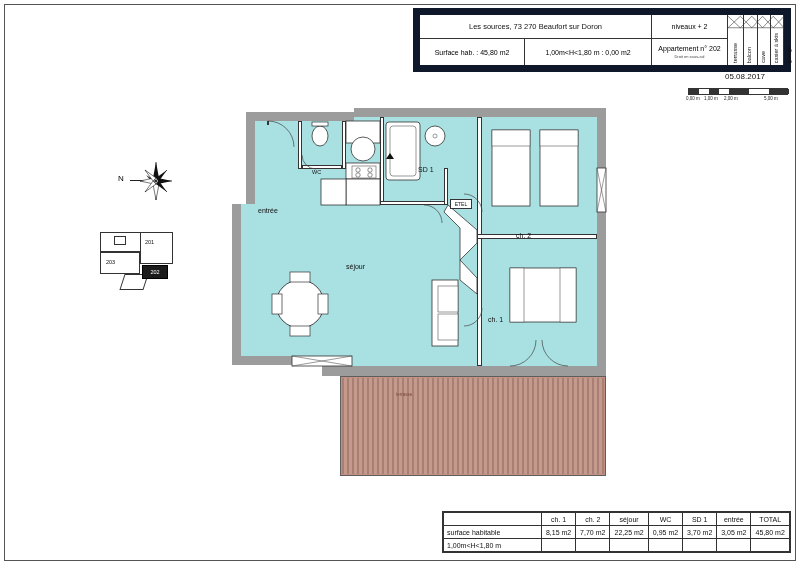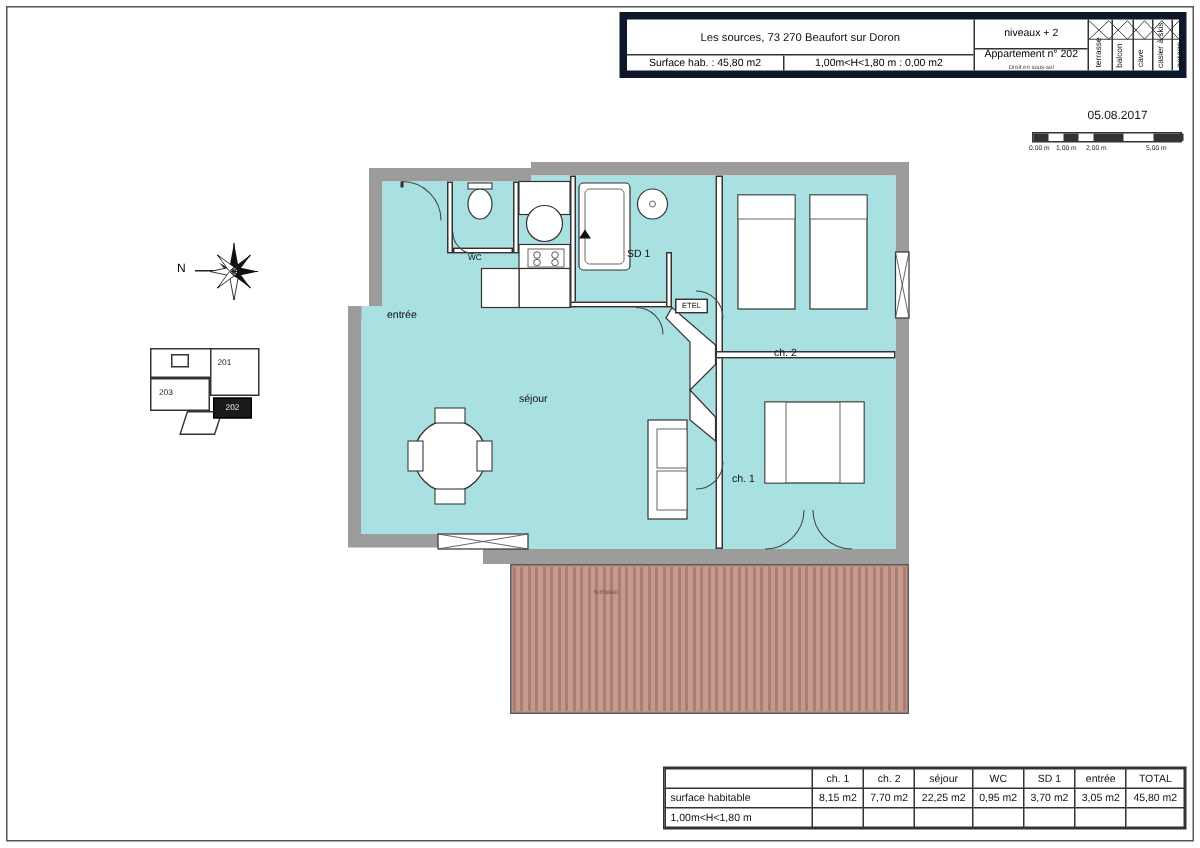--- a/index.html
+++ b/index.html
@@ -1,20 +1,20 @@
 <!DOCTYPE html>
 <html><head>
 <meta charset="utf-8">
 <style>
   html,body{margin:0;padding:0;}
   body{width:800px;height:565px;background:#ffffff;font-family:"Liberation Sans",sans-serif;position:relative;overflow:hidden;}
   .frame{position:absolute;left:4px;top:4px;width:792px;height:557px;border:1px solid #555;box-sizing:border-box;}
 
   
-  .titleblock{position:absolute;left:413px;top:8px;width:378px;height:44px;border:5px solid #0f172a;box-sizing:border-box;display:flex;}
+  .titleblock{position:absolute;left:413px;top:8px;width:378px;height:64px;border:7px solid #0f172a;box-sizing:border-box;display:flex;}
   .tb-left{width:232px;border-right:1px solid #333;box-sizing:border-box;display:flex;flex-direction:column;}
   .tb-left .row1{height:24px;border-bottom:1px solid #333;box-sizing:border-box;display:flex;align-items:center;justify-content:center;font-size:7.5px;color:#111;}
   .tb-left .row2{flex:1;display:flex;}
   .tb-left .row2 .c1{width:105px;border-right:1px solid #333;box-sizing:border-box;display:flex;align-items:center;justify-content:center;font-size:7px;}
   .tb-left .row2 .c2{flex:1;display:flex;align-items:center;justify-content:center;font-size:7px;}
   .tb-mid{width:76px;border-right:1px solid #333;box-sizing:border-box;display:flex;flex-direction:column;}
   .tb-mid .m1{height:24px;border-bottom:1px solid #333;box-sizing:border-box;display:flex;align-items:center;justify-content:center;font-size:7px;}
   .tb-mid .m2{flex:1;display:flex;flex-direction:column;align-items:center;justify-content:center;font-size:7px;}
   .tb-mid .m2 .sub{font-size:4px;color:#444;margin-top:2px;}
   .tb-right{flex:1;position:relative;}

